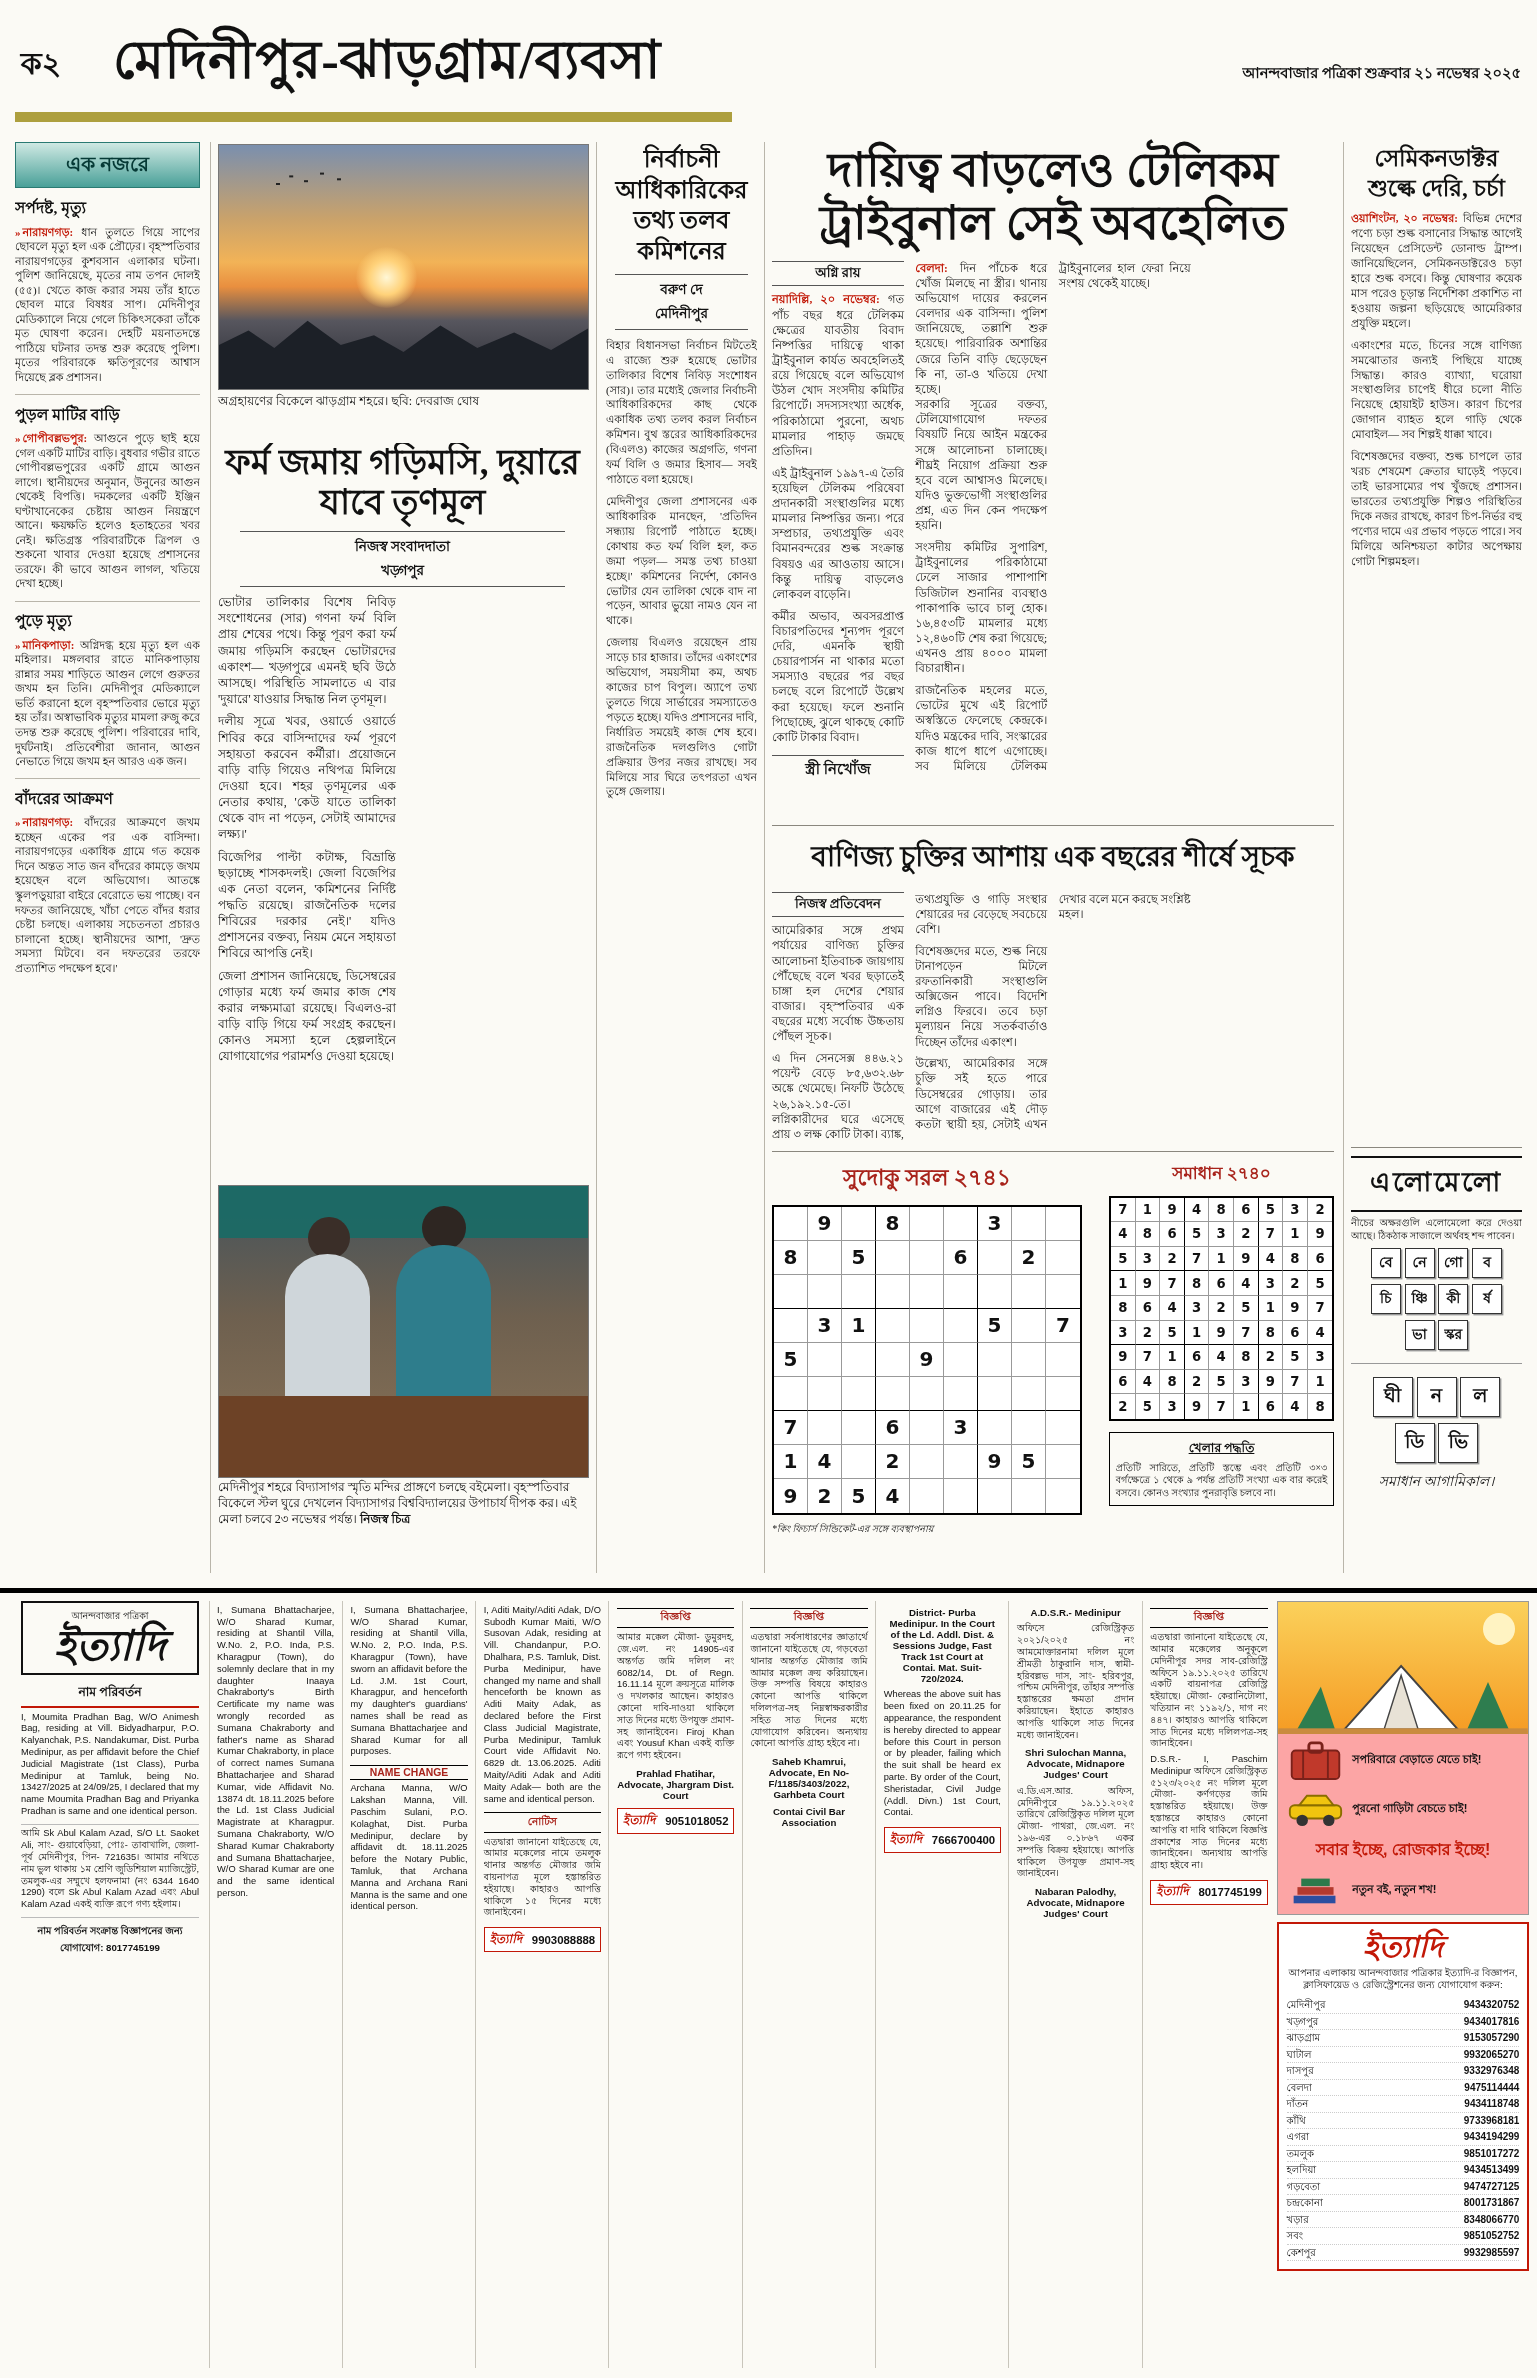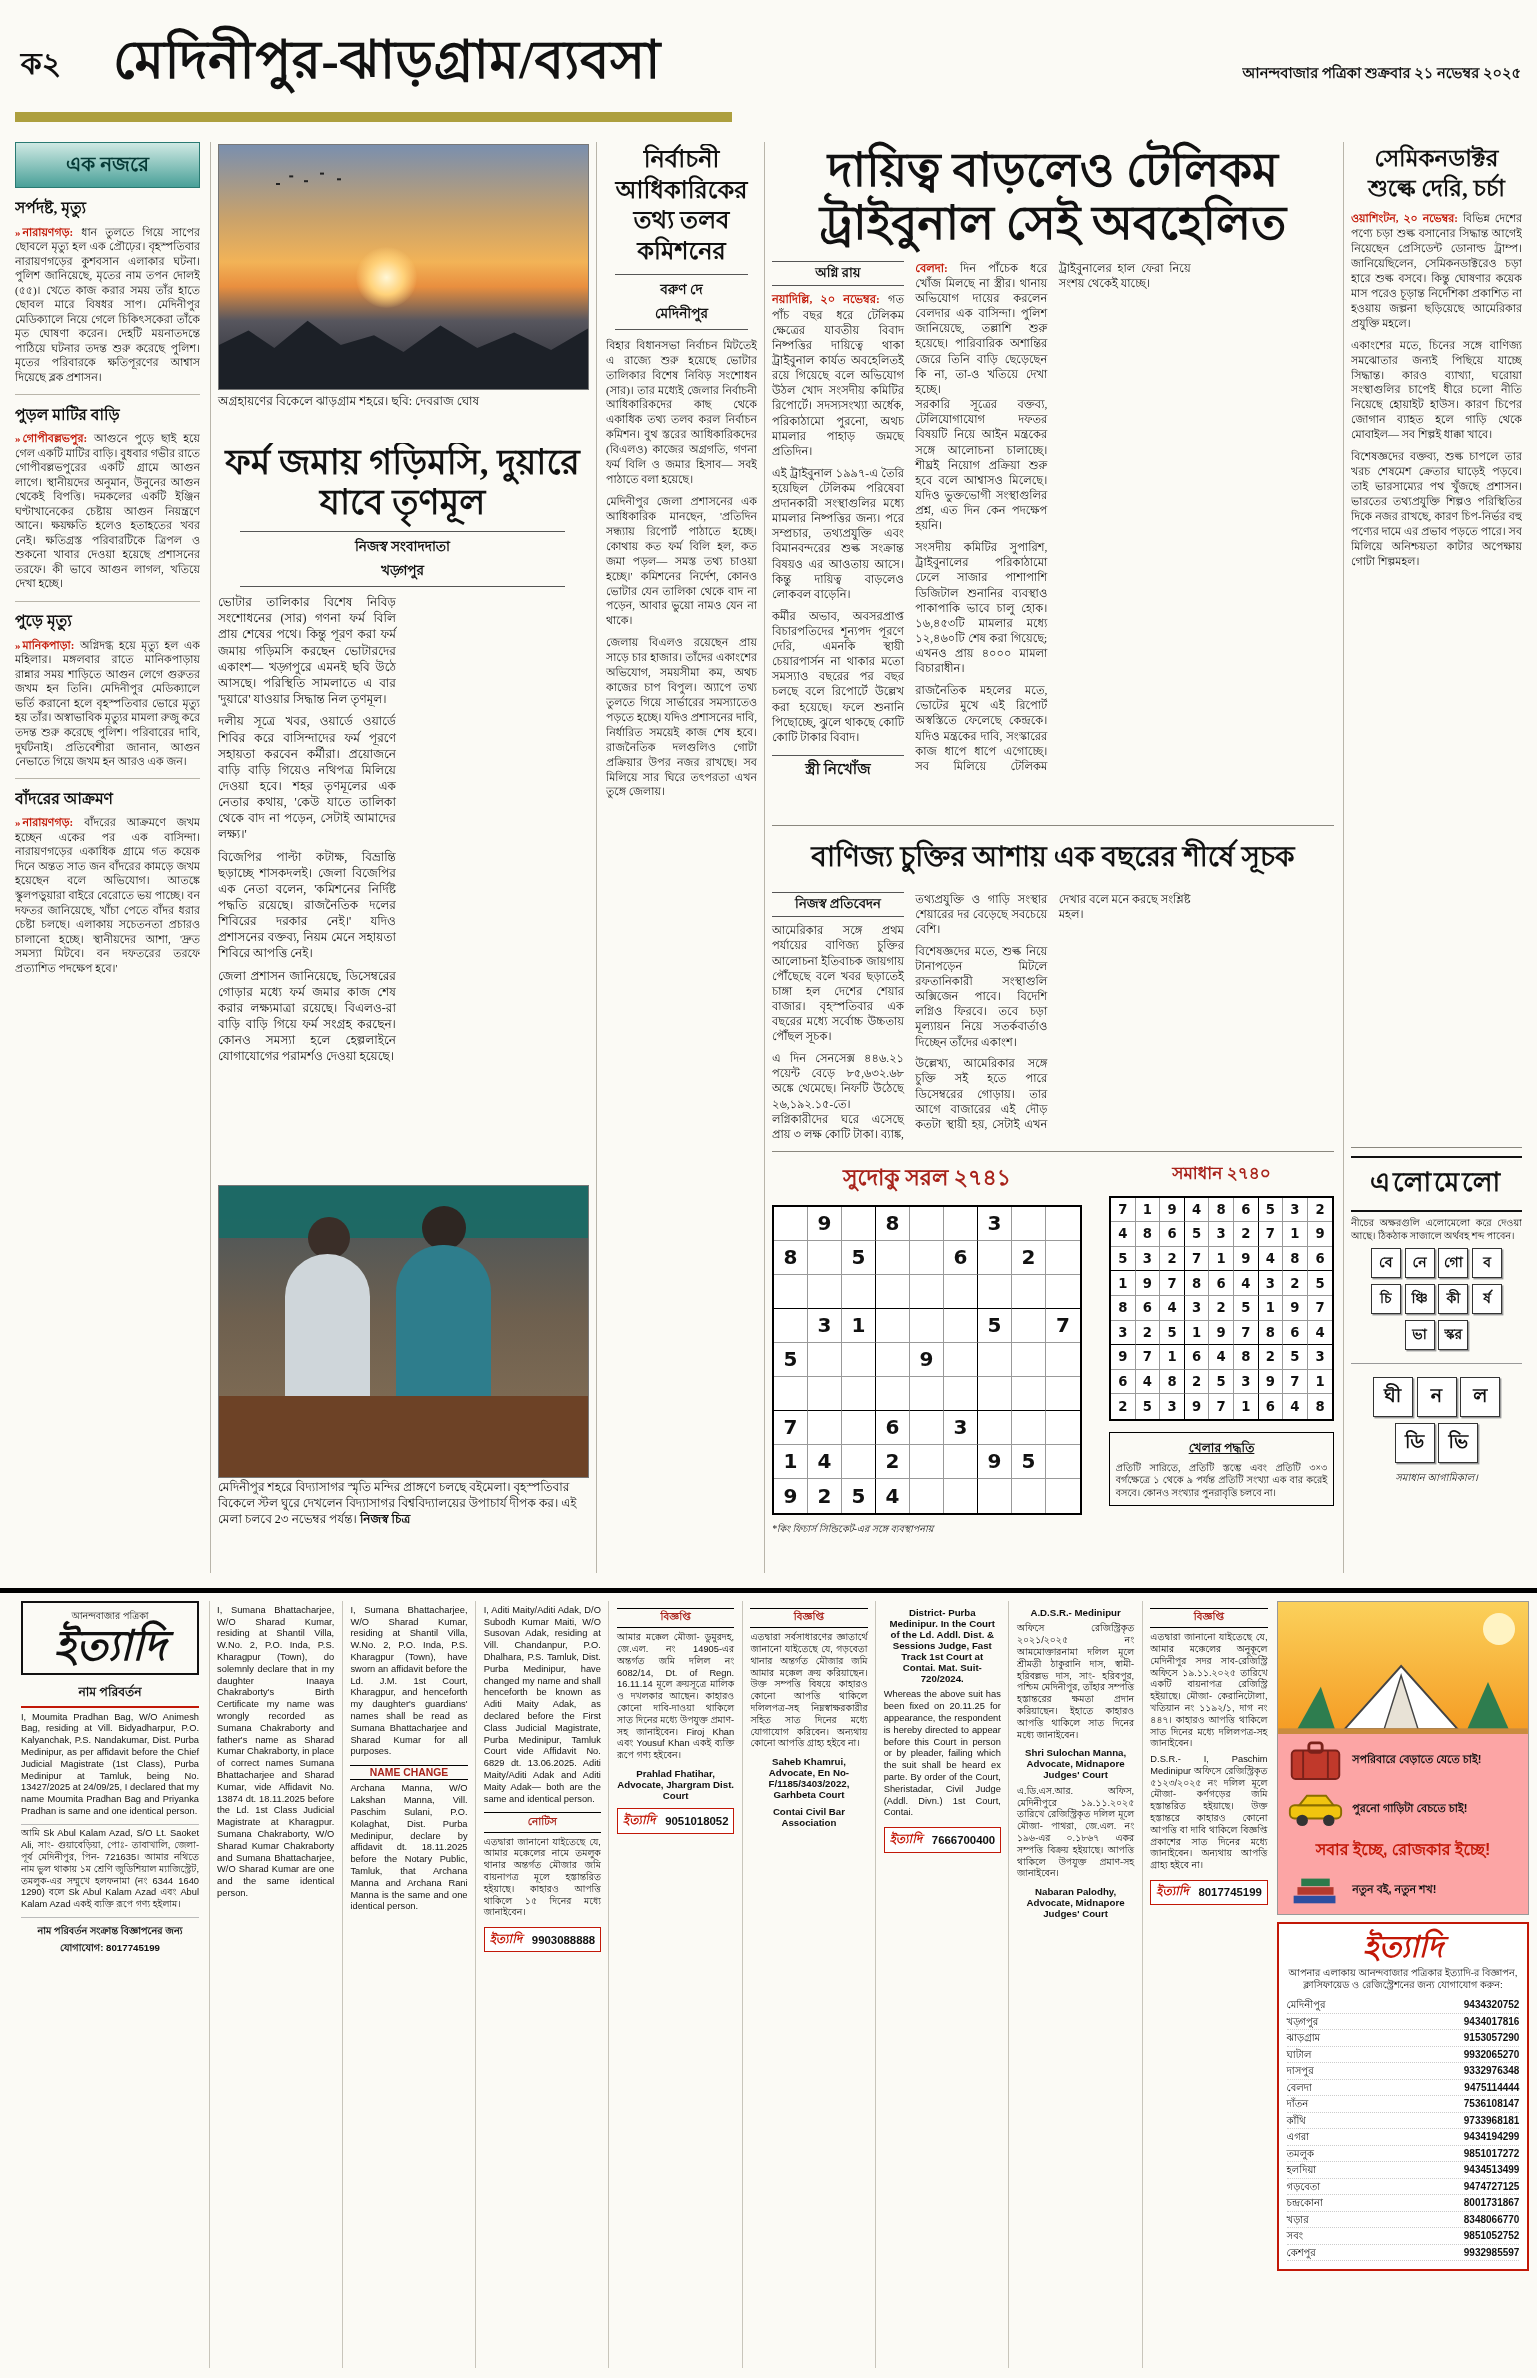--- a/index.html
+++ b/index.html
@@ -97,21 +97,21 @@
   
   #jumble{position:absolute;left:1351px;top:1156px;width:171px;height:416px;overflow:hidden;}
   .jumble-title{font-size:26.5px;font-weight:bold;text-align:center;letter-spacing:2.8px;
     border-top:2.8px double #111;border-bottom:2.8px double #111;padding:3.8px 0;margin:0 0 5.7px;}
   .jumble-intro{font-size:9.7px;line-height:1.3;text-align:justify;margin:0 0 5.7px;}
   .jw-row{display:flex;gap:3.8px;justify-content:center;margin:5.7px 0;}
   .jw-tile{border:1.4px solid #333;width:28px;height:28px;display:flex;align-items:center;justify-content:center;
            font-weight:bold;font-size:14px;background:#fff;box-shadow:1.4px 1.4px 0 #999;}
   .jw-tile.big{width:38px;height:38px;font-size:19px;}
   #jumble-answers{margin-top:13.2px;border-top:0.9px solid #999;padding-top:7.6px;}
-  .jumble-footer{font-size:10px;font-style:italic;margin-top:7.6px;text-align:center;}
+  .jumble-footer{font-size:14px;font-style:italic;margin-top:7.6px;text-align:center;}
   
   #cl-topbar{position:absolute;left:0;top:1588px;width:1538px;height:4.7px;background:#000;}
   #classifieds{position:absolute;left:21px;top:1601px;width:1508px;height:767px;display:flex;gap:9.5px;
                overflow:hidden;font-family:"Liberation Sans",sans-serif;}
   .cl-left{width:178px;flex:none;}
   .brand-box{border:2.8px double #111;text-align:center;padding:5.7px 3.8px;}
   .brand-small{font-size:9.5px;}
   .brand-big{font-size:42px;font-weight:bold;font-style:italic;line-height:1.05;}
   .nc-title{margin:7.6px 0 3.8px;text-align:center;font-weight:bold;font-size:12.3px;
             border-bottom:2.8px double #c21807;padding-bottom:2.8px;}
@@ -623,21 +623,21 @@
             <div class="ct-row">
               <span class="ct-place">দাসপুর</span>
               <span class="ct-num">9332976348</span>
             </div>
             <div class="ct-row">
               <span class="ct-place">বেলদা</span>
               <span class="ct-num">9475114444</span>
             </div>
             <div class="ct-row">
               <span class="ct-place">দাঁতন</span>
-              <span class="ct-num">7536108147</span>
+              <span class="ct-num">9434118748</span>
             </div>
             <div class="ct-row">
               <span class="ct-place">কাঁথি</span>
               <span class="ct-num">9733968181</span>
             </div>
             <div class="ct-row">
               <span class="ct-place">এগরা</span>
               <span class="ct-num">9434194299</span>
             </div>
             <div class="ct-row">

